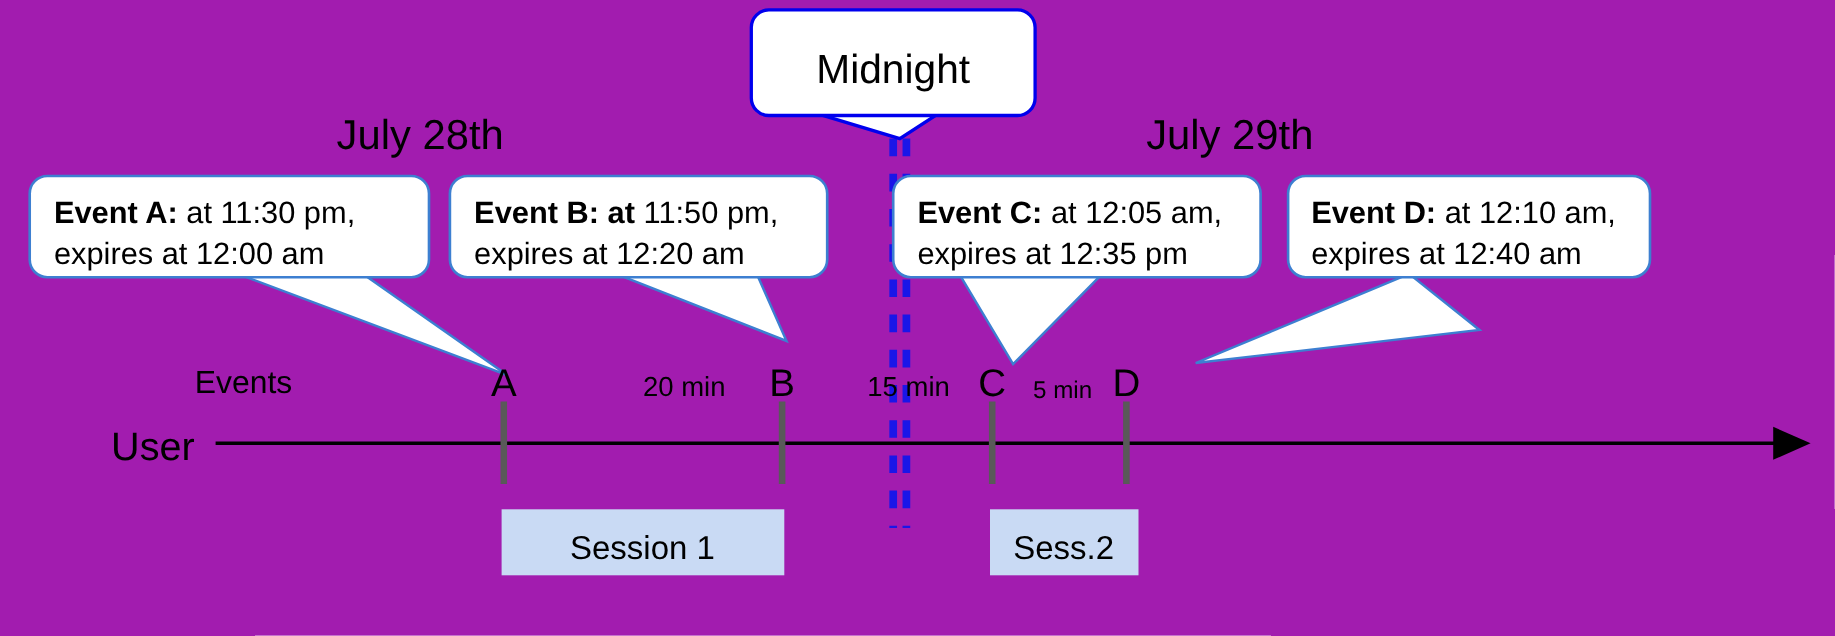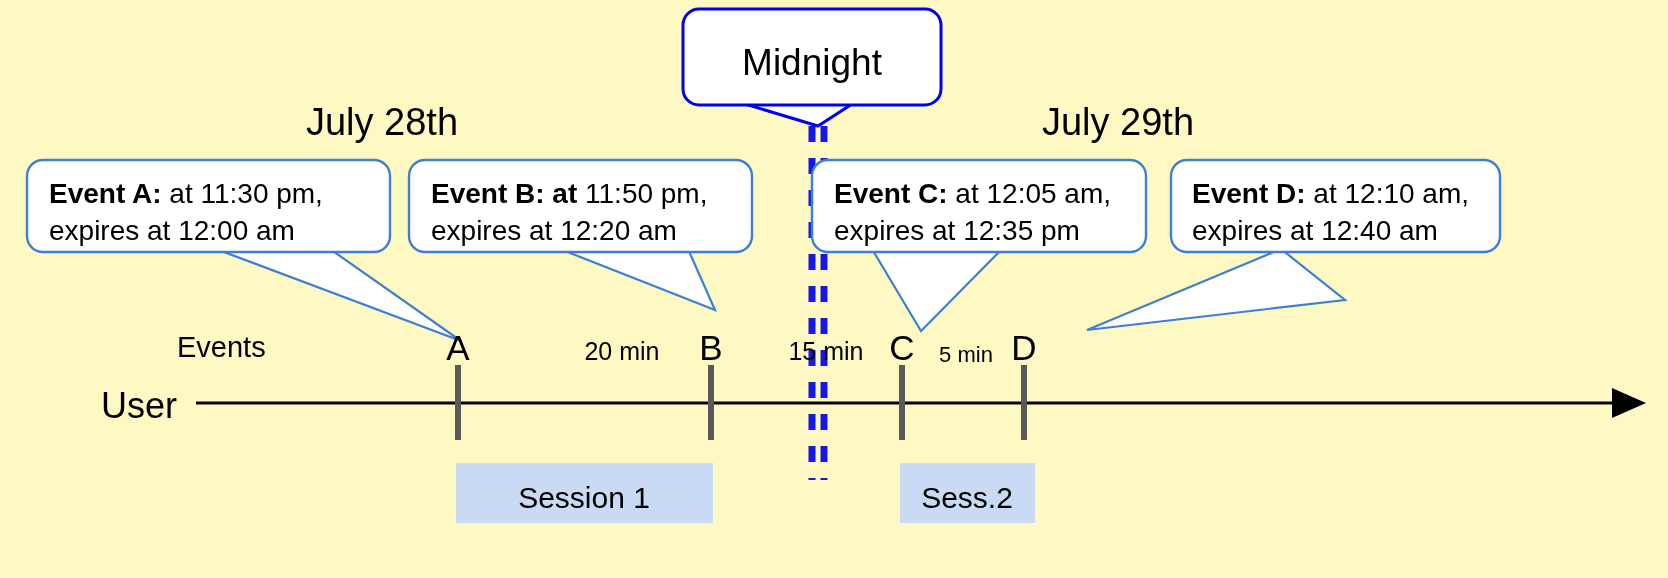--- a/index.html
+++ b/index.html
@@ -10,21 +10,21 @@
   body {
     font-family: "Liberation Sans", sans-serif;
     width: 1668px;
     height: 578px;
     overflow: hidden;
   }
   #diagram-root {
     position: relative;
     width: 1668px;
     height: 578px;
-    background: #fef9c3;
+    background: #a21caf;
   }
   svg.layer {
     position: absolute;
     top: 0;
     left: 0;
     width: 1668px;
     height: 578px;
   }
   .callout-box {
     fill: #ffffff;

